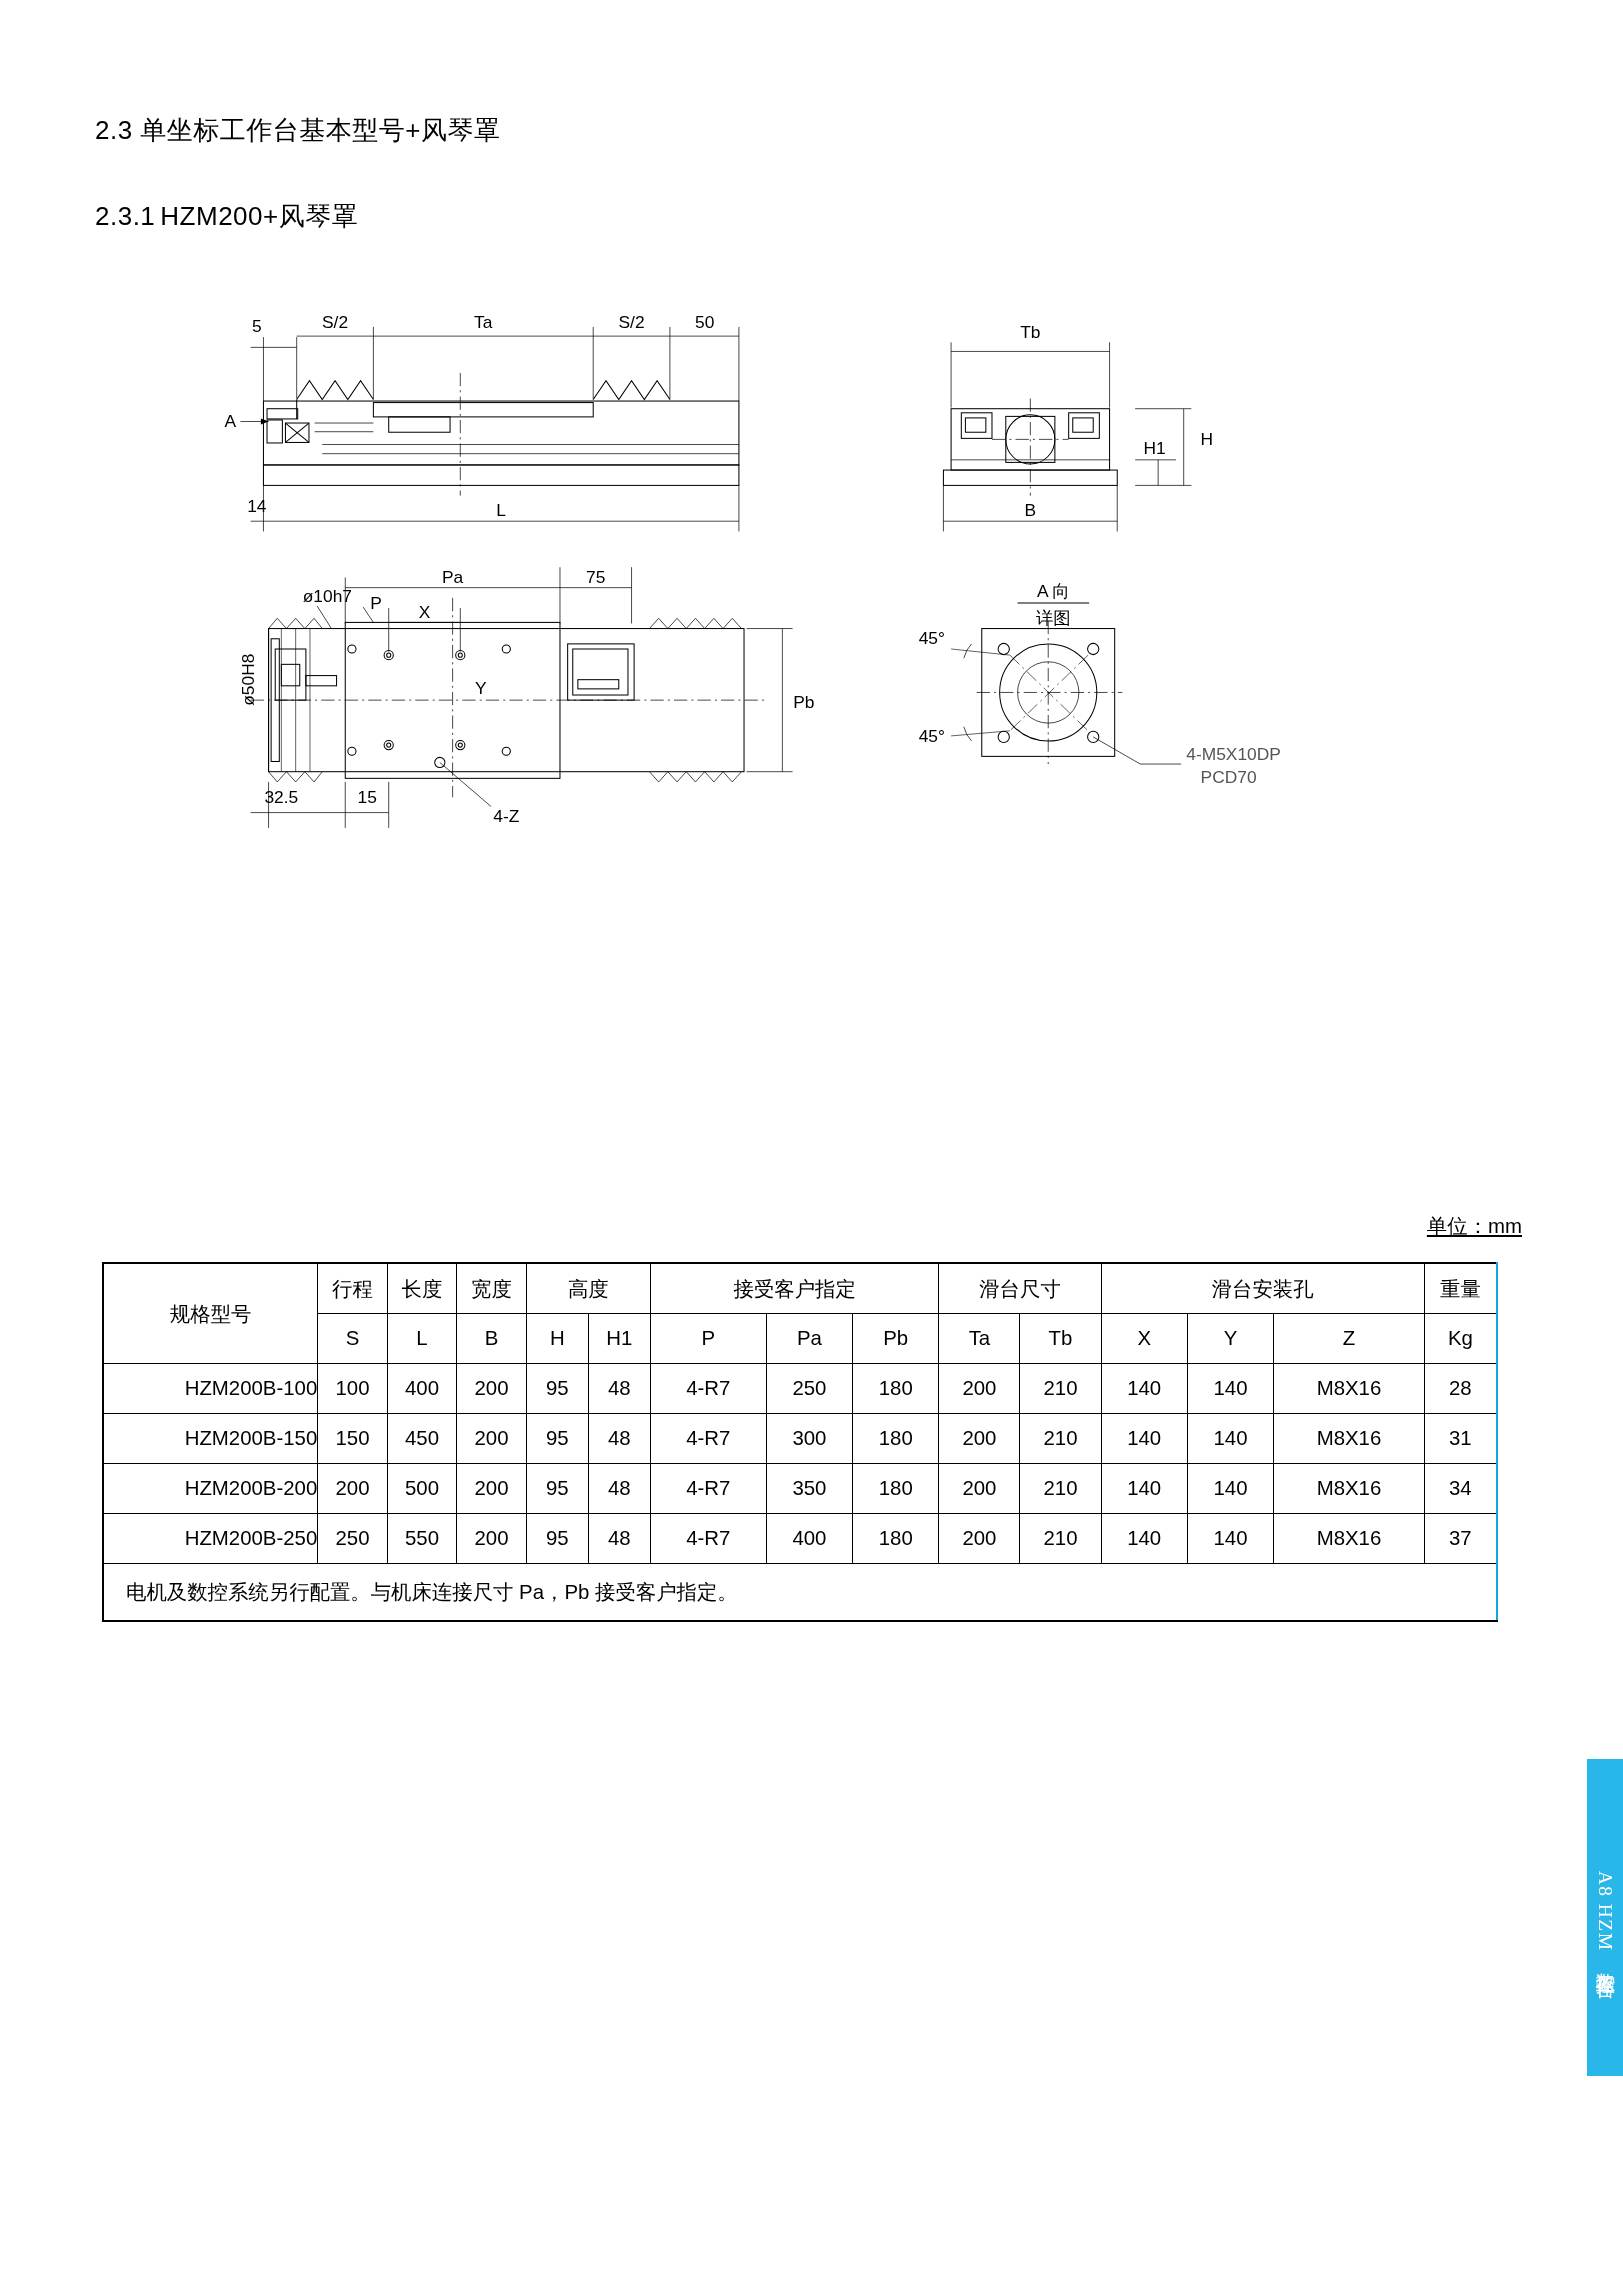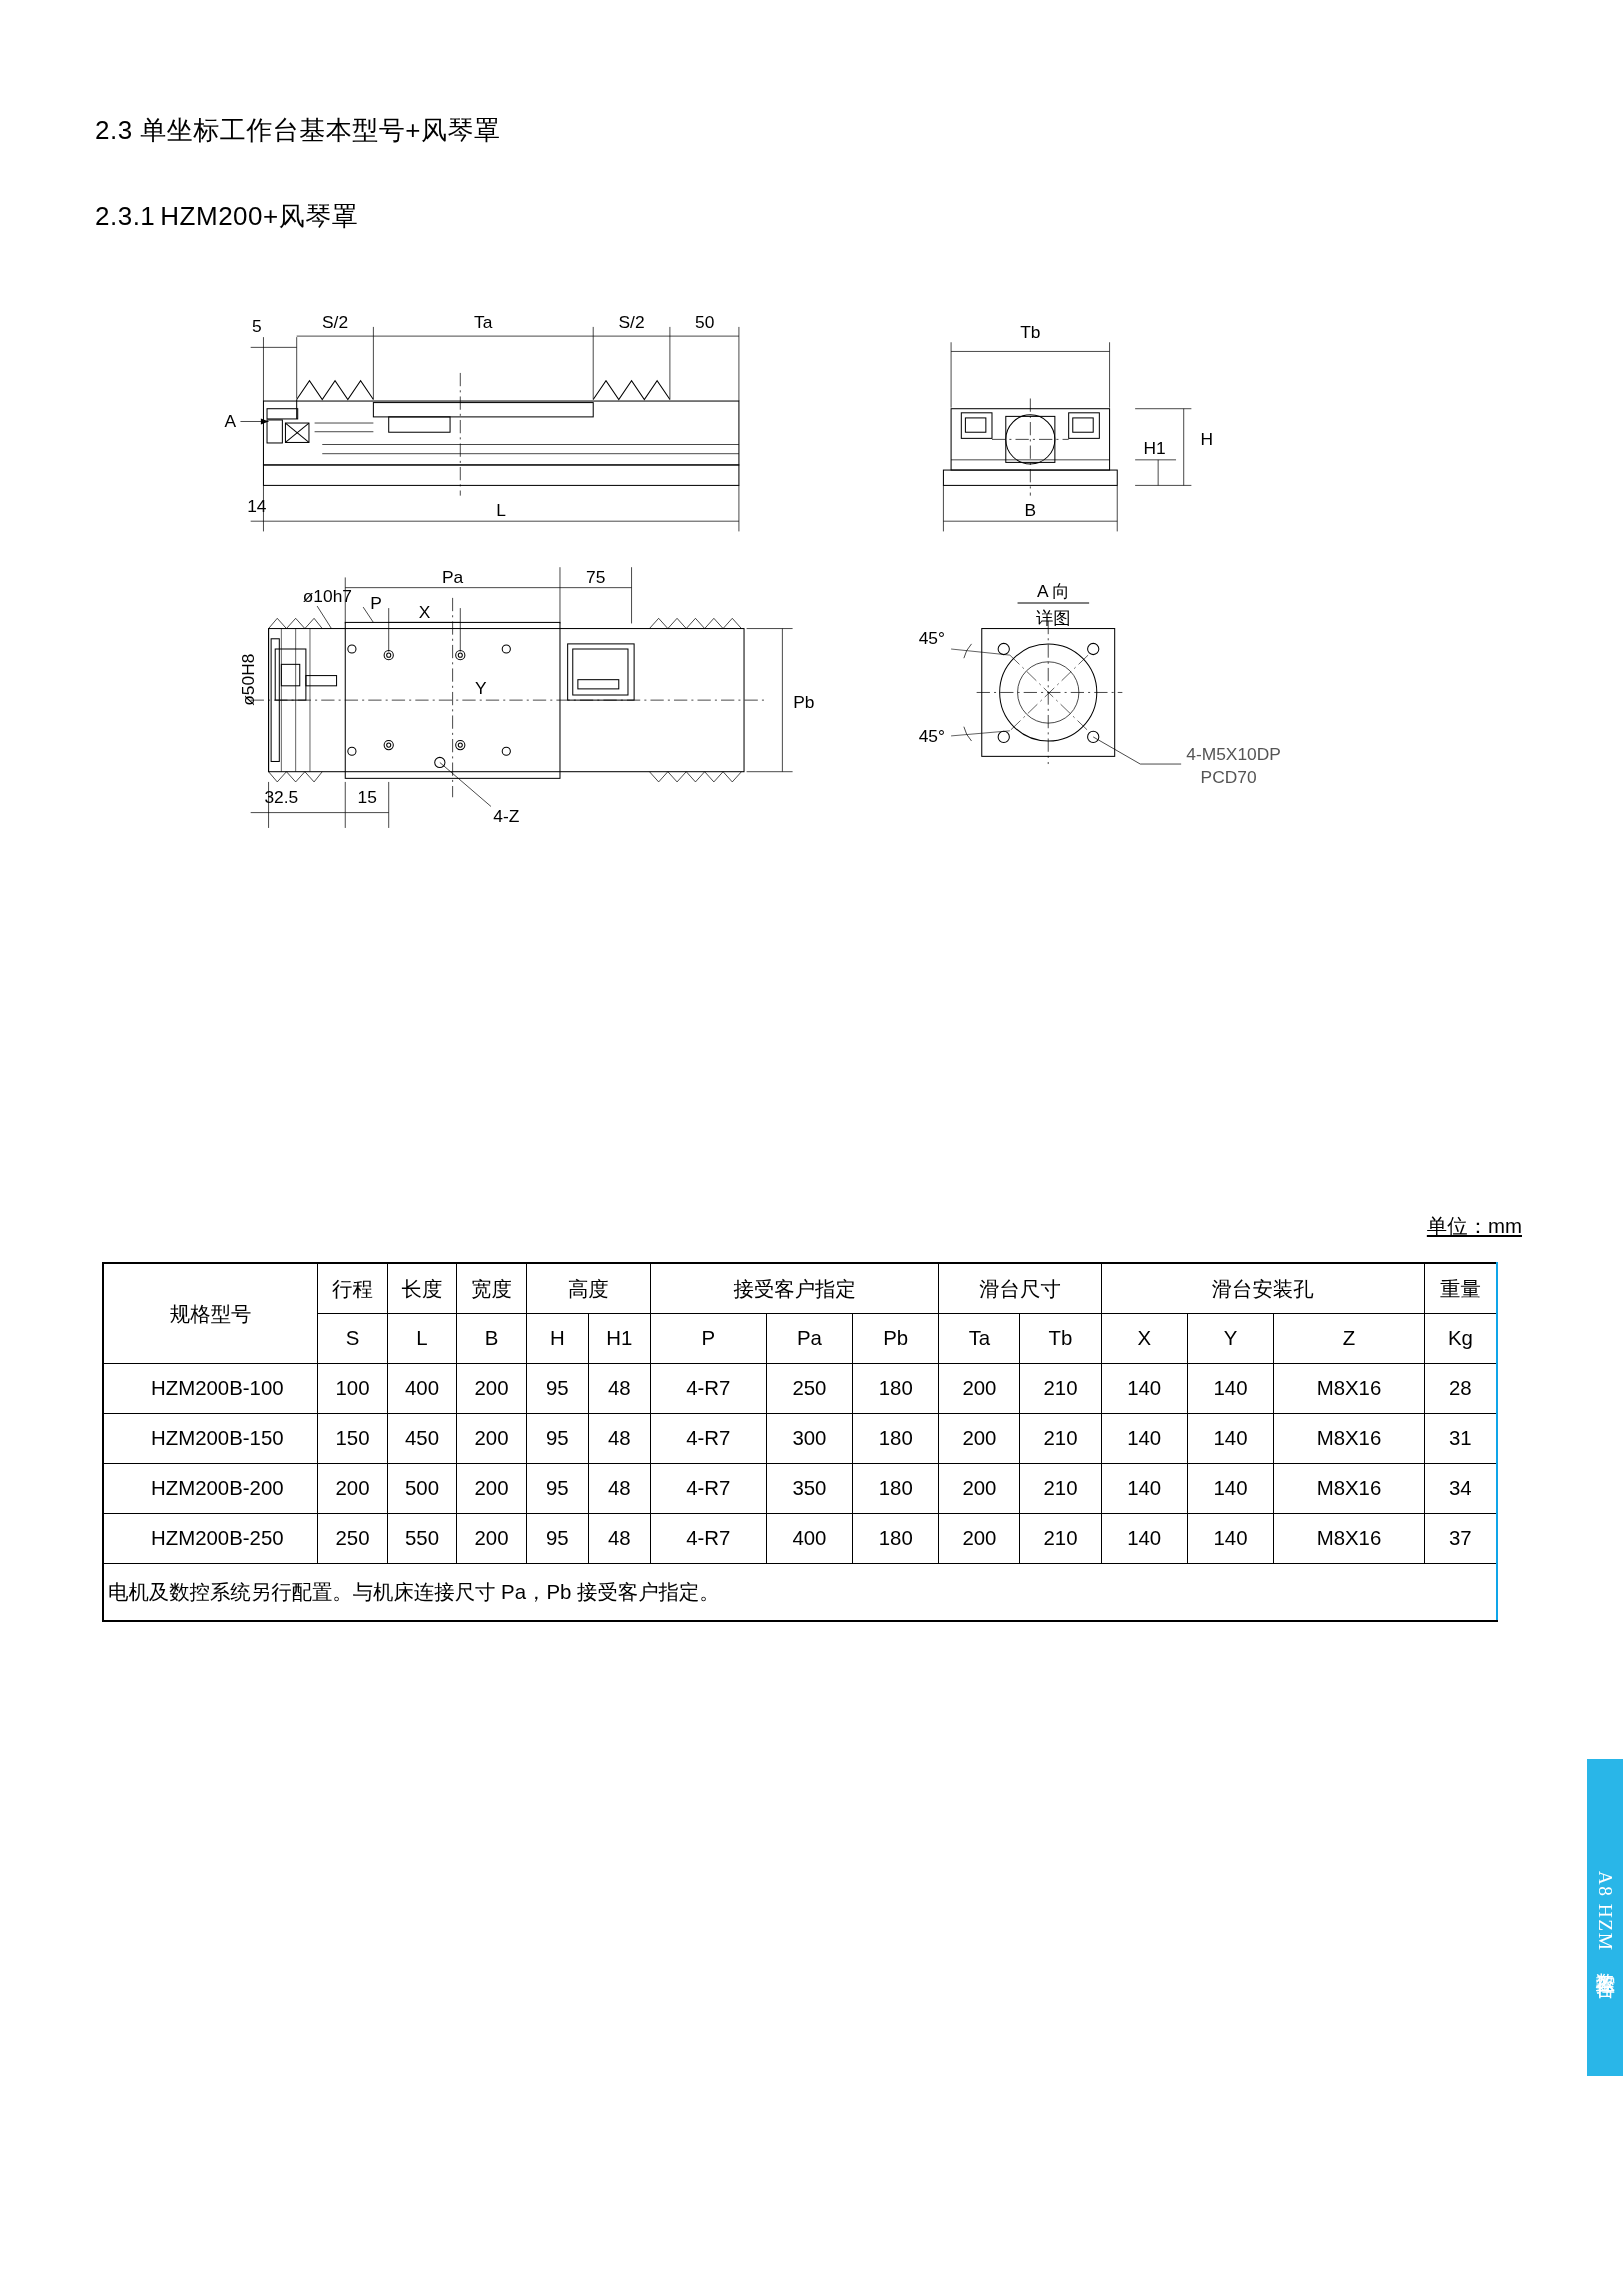--- a/index.html
+++ b/index.html
@@ -84,26 +84,26 @@
   }
   table.spec .outer-l { border-left: 2px solid #000; text-align: center; }
   table.spec .outer-r { border-right: 2px solid #0ea5e9; }
   table.spec tr.first td { border-top: 2px solid #000; }
   table.spec tr.last td { border-bottom: 2px solid #000; }
   table.spec td.model-head {
     font-size: 20.4px;
   }
   table.spec td.note {
     text-align: left;
-    padding-left: 4px;
+    padding-left: 22px;
     height: 56px;
     font-size: 20.4px;
   }
   table.spec td.rowlabel {
-    text-align: center;
+    text-align: right;
     padding-left: 13.3px;
   }
   .hdr-row td { height: 47px; }
 
   
   .side-tab {
     position: absolute;
     right: 0px;
     top: 1759px;
     width: 37px;

